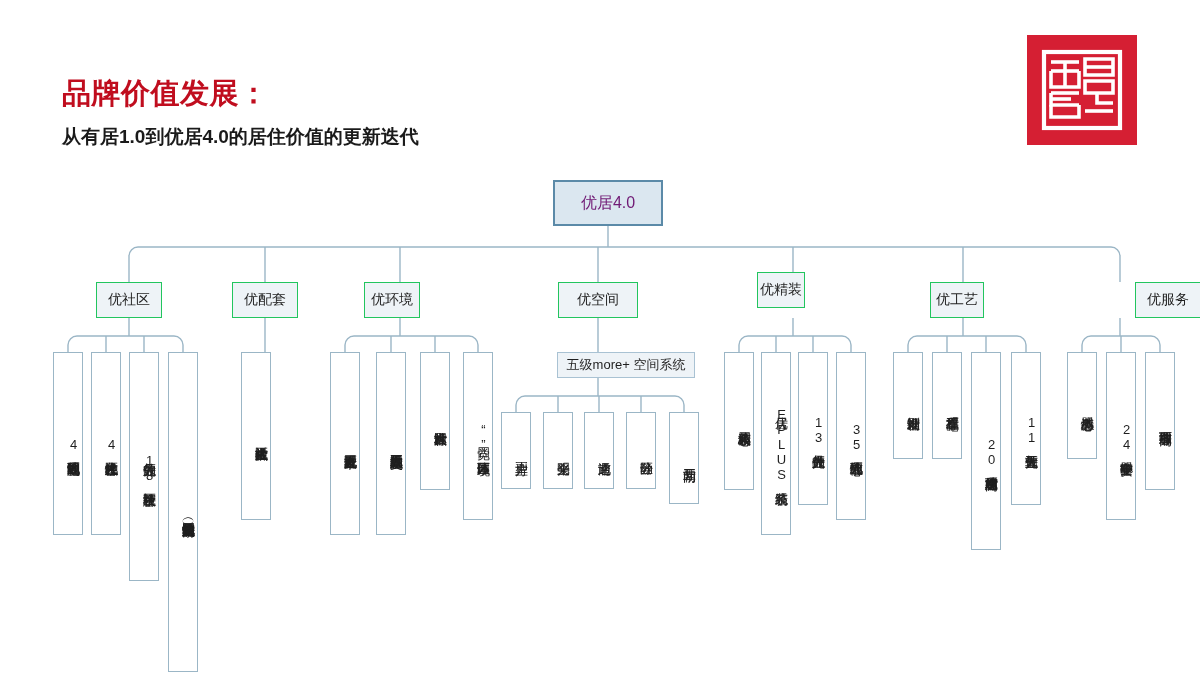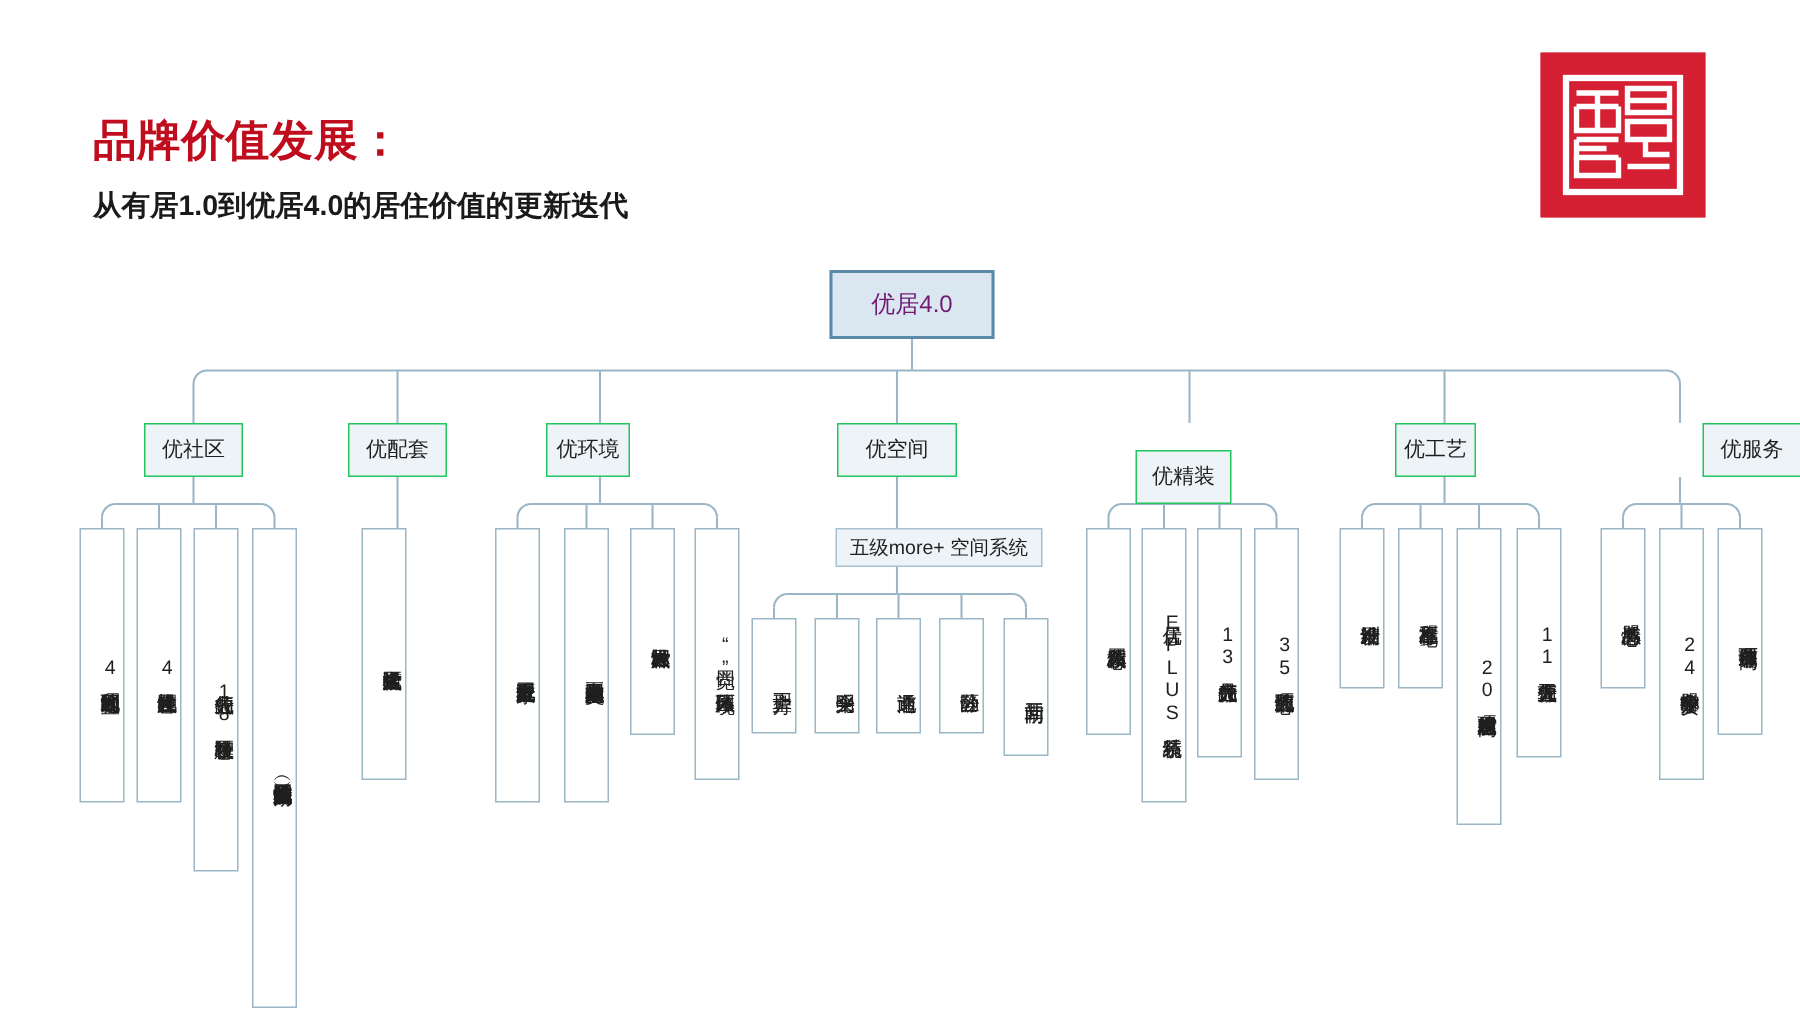--- a/index.html
+++ b/index.html
@@ -198,21 +198,21 @@
       </div>
       <div class="node leaf" style="left: 584px; top: 412px; width: 30px; height: 77px;">
         <span>南北通透</span>
       </div>
       <div class="node leaf" style="left: 626px; top: 412px; width: 30px; height: 77px;">
         <span>动静分区</span>
       </div>
       <div class="node leaf" style="left: 669px; top: 412px; width: 30px; height: 92px;">
         <span>三开间朝南</span>
       </div>
-      <div class="node lvl2" style="left: 757px; top: 300px; width: 64px; height: 36px;">
+      <div class="node lvl2" style="left: 757px; top: 272px; width: 48px; height: 36px;">
         <span>优精装</span>
       </div>
       <div class="node leaf" style="left: 724px; top: 352px; width: 30px; height: 138px;">
         <span>四大核心精装体系</span>
       </div>
       <div class="node leaf" style="left: 761px; top: 352px; width: 30px; height: 183px;">
         <span>优居EPLUS精装系统</span>
       </div>
       <div class="node leaf" style="left: 798px; top: 352px; width: 30px; height: 153px;">
         <span>13大行业领先产品</span>

